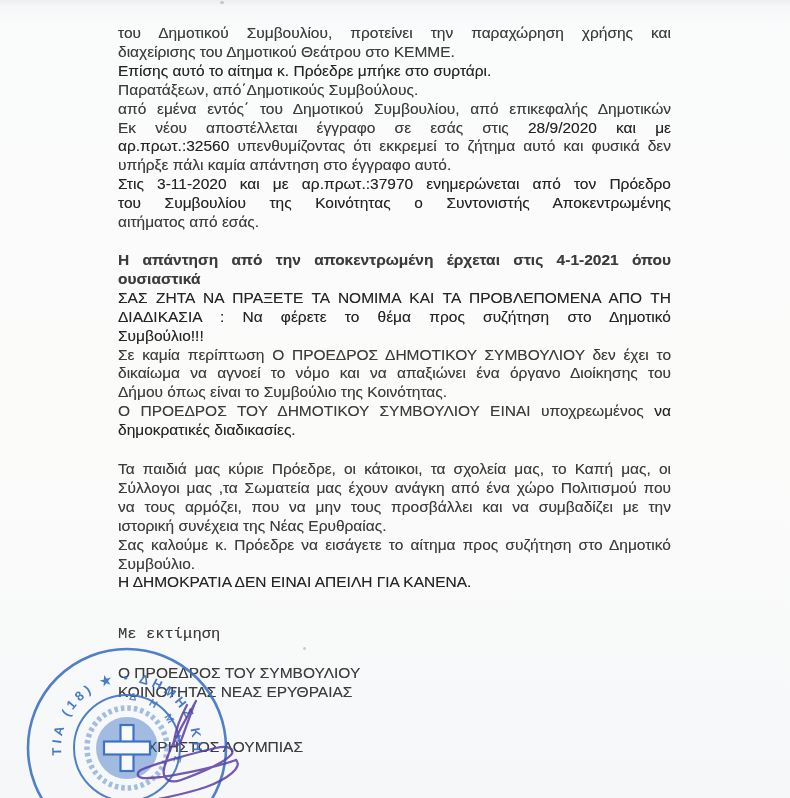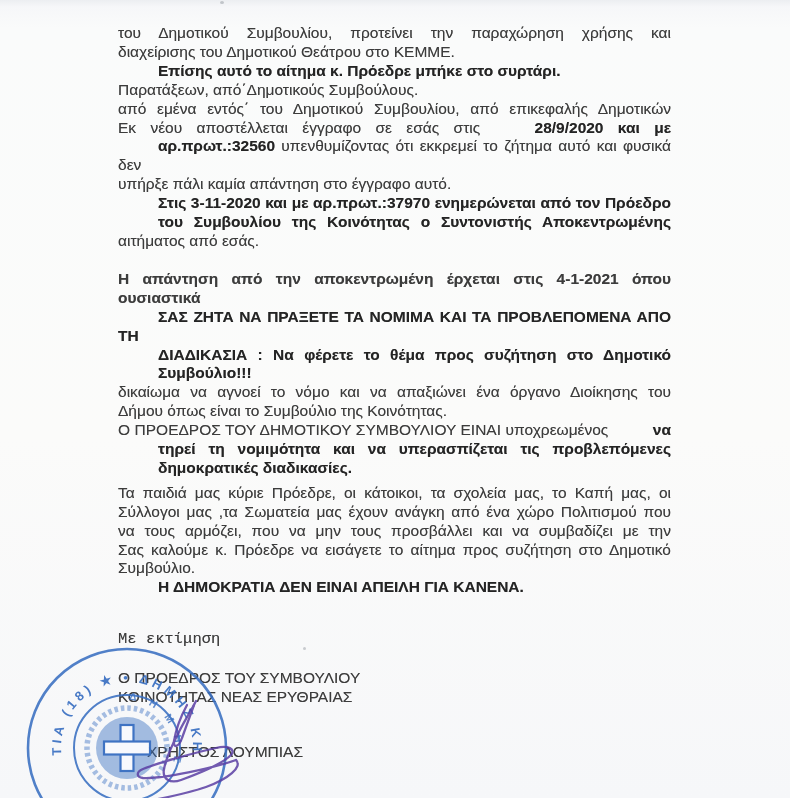--- a/index.html
+++ b/index.html
@@ -5,21 +5,21 @@
   html,body{margin:0;padding:0;}
   body{width:790px;height:798px;position:relative;overflow:hidden;
        font-family:"Liberation Sans",sans-serif;}
   .page{position:absolute;inset:0;width:790px;height:798px;overflow:hidden;
         background:linear-gradient(180deg,#eceef1 0,#f6f7f9 7px,#fafbfb 28px,#fbfbfa 55%,#f6f7f9 100%);}
   .doc-body{position:absolute;left:118px;top:24px;width:553px;
         font-size:15.5px;line-height:18.9px;color:var(--ink,#3c3c3c);
         text-shadow:0 0 .5px rgba(70,70,70,.5);}
   .line{min-height:18.9px;}
   .line.j{text-align:justify;text-align-last:justify;}
-  .line b{font-weight:700;color:var(--ink-bold,#242424);margin-left:40px;}
+  .line b{font-weight:400;color:var(--ink-bold,#242424);}
   .speck{position:absolute;border-radius:50%;}
   .s1{left:220px;top:1px;width:4px;height:3px;background:#9aa0a8;opacity:.55;}
   .s2{left:303px;top:647px;width:3px;height:3px;background:#8f949c;opacity:.45;}
   svg.stamp{position:absolute;left:0;top:620px;width:250px;height:178px;}
   svg.sig{position:absolute;left:100px;top:690px;width:170px;height:108px;}
   svg text{font-family:"Liberation Sans",sans-serif;font-weight:700;}
 </style>
 </head>
 <body>
 
@@ -37,28 +37,29 @@
       <div class="line j"><span>Εκ νέου αποστέλλεται έγγραφο σε εσάς στις </span><b>28/9/2020 και με</b></div>
       <div class="line j"><b>αρ.πρωτ.:32560</b><span> υπενθυμίζοντας ότι εκκρεμεί το ζήτημα αυτό και φυσικά δεν</span></div>
       <div class="line"><span>υπήρξε πάλι καμία απάντηση στο έγγραφο αυτό.</span></div>
       <div class="line j"><b>Στις 3-11-2020 και με αρ.πρωτ.:37970 ενημερώνεται από τον Πρόεδρο</b></div>
       <div class="line j"><b>του Συμβουλίου της Κοινότητας ο Συντονιστής Αποκεντρωμένης</b></div>
       <div class="line"><span>αιτήματος από εσάς.</span></div>
       <div class="line j" style="margin-top: 19px; font-weight: bold;"><span>Η απάντηση από την αποκεντρωμένη έρχεται στις 4-1-2021 όπου ουσιαστικά</span></div>
       <div class="line j"><b>ΣΑΣ ΖΗΤΑ ΝΑ ΠΡΑΞΕΤΕ ΤΑ ΝΟΜΙΜΑ ΚΑΙ ΤΑ ΠΡΟΒΛΕΠΟΜΕΝΑ ΑΠΟ ΤΗ</b></div>
       <div class="line j"><b>ΔΙΑΔΙΚΑΣΙΑ : Να φέρετε το θέμα προς συζήτηση στο Δημοτικό</b></div>
       <div class="line"><b>Συμβούλιο!!!</b></div>
+      <div class="line j"><span>Σε καμία περίπτωση Ο ΠΡΟΕΔΡΟΣ ΔΗΜΟΤΙΚΟΥ ΣΥΜΒΟΥΛΙΟΥ δεν έχει το</span></div>
       <div class="line j"><span>δικαίωμα να αγνοεί το νόμο και να απαξιώνει ένα όργανο Διοίκησης του</span></div>
       <div class="line"><span>Δήμου όπως είναι το Συμβούλιο της Κοινότητας.</span></div>
       <div class="line j"><span>Ο ΠΡΟΕΔΡΟΣ ΤΟΥ ΔΗΜΟΤΙΚΟΥ ΣΥΜΒΟΥΛΙΟΥ ΕΙΝΑΙ υποχρεωμένος </span><b>να</b></div>
-      <div class="line j"><b>τηρεί τη νομιμότητα και να υπερασπίζεται τις προβλεπόμενες</b></div>
       <div class="line"><b>δημοκρατικές διαδικασίες.</b></div>
-      <div class="line j" style="margin-top: 6px;"><span>Τα παιδιά μας κύριε Πρόεδρε, οι κάτοικοι, τα σχολεία μας, το Καπή μας, οι</span></div>
+      <div class="line j" style="margin-top: 20px;"><span>Τα παιδιά μας κύριε Πρόεδρε, οι κάτοικοι, τα σχολεία μας, το Καπή μας, οι</span></div>
       <div class="line j"><span>Σύλλογοι μας ,τα Σωματεία μας έχουν ανάγκη από ένα χώρο Πολιτισμού που</span></div>
       <div class="line j"><span>να τους αρμόζει, που να μην τους προσβάλλει και να συμβαδίζει  με την</span></div>
+      <div class="line"><span>ιστορική συνέχεια της Νέας Ερυθραίας.</span></div>
       <div class="line j"><span>Σας καλούμε κ. Πρόεδρε να εισάγετε το αίτημα προς συζήτηση στο Δημοτικό</span></div>
       <div class="line"><span>Συμβούλιο.</span></div>
       <div class="line"><b>Η ΔΗΜΟΚΡΑΤΙΑ ΔΕΝ ΕΙΝΑΙ ΑΠΕΙΛΗ ΓΙΑ ΚΑΝΕΝΑ.</b></div>
       <div class="line" style="margin-top: 33px; font-family: Liberation Mono, monospace;"><span>Με εκτίμηση</span></div>
       <div class="line" style="margin-top: 20px;"><span>Ο ΠΡΟΕΔΡΟΣ ΤΟΥ ΣΥΜΒΟΥΛΙΟΥ</span></div>
       <div class="line"><span>ΚΟΙΝΟΤΗΤΑΣ ΝΕΑΣ ΕΡΥΘΡΑΙΑΣ</span></div>
       <div class="line" style="margin-top: 36px; margin-left: 29px;"><span>ΧΡΗΣΤΟΣ ΛΟΥΜΠΙΑΣ</span></div>
     </div>
 
   <svg class="stamp" viewBox="0 620 250 178">

